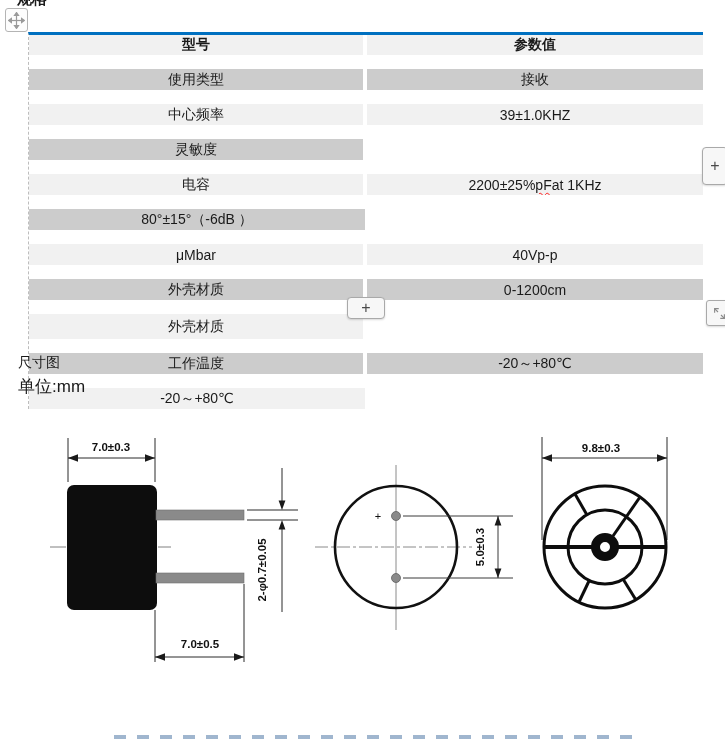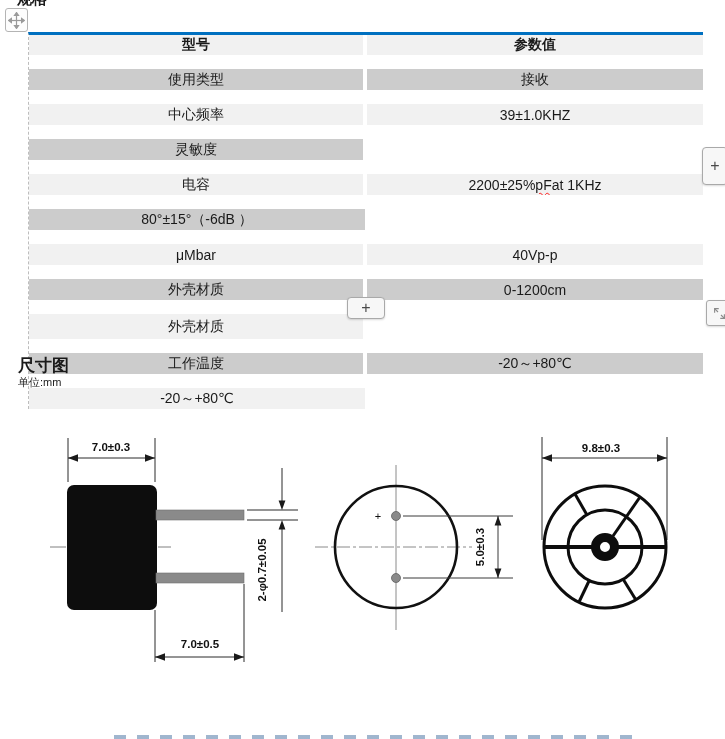--- a/index.html
+++ b/index.html
@@ -38,22 +38,22 @@
   .cell.label{width:334px;}
   .cell.value{width:336px;}
   .t-row.light .cell{background:var(--row-light,#f1f1f1);}
   .t-row.dark .cell{background:var(--row-dark,#cccccc);}
   .wavy{
     text-decoration:underline;text-decoration-style:wavy;
     text-decoration-color:#ff1f1f;text-decoration-thickness:1px;text-underline-offset:2px;
   }
 
   
-  .section-title{position:absolute;left:18px;top:354px;font-size:17px;font-weight:bold;}
-  .unit-label{position:absolute;left:18px;top:375px;font-size:11px;}
+  .section-title{position:absolute;left:18px;top:354px;font-size:14px;font-weight:normal;}
+  .unit-label{position:absolute;left:18px;top:375px;font-size:17px;}
   .drawing-svg{position:absolute;left:0;top:420px;}
   .dim-text{fill:#111;font-size:11.5px;font-weight:bold;font-family:"Liberation Sans","DejaVu Sans",sans-serif;}
   .mark-text{fill:#111;font-size:11px;font-weight:normal;font-family:"Liberation Sans","DejaVu Sans",sans-serif;}
 
   
   .footer-clip{
     position:absolute;left:114px;top:735px;width:527px;height:4px;overflow:hidden;
     background:repeating-linear-gradient(to right,#8fa9c6 0 12px,transparent 12px 23px);
     opacity:.85;
   }

